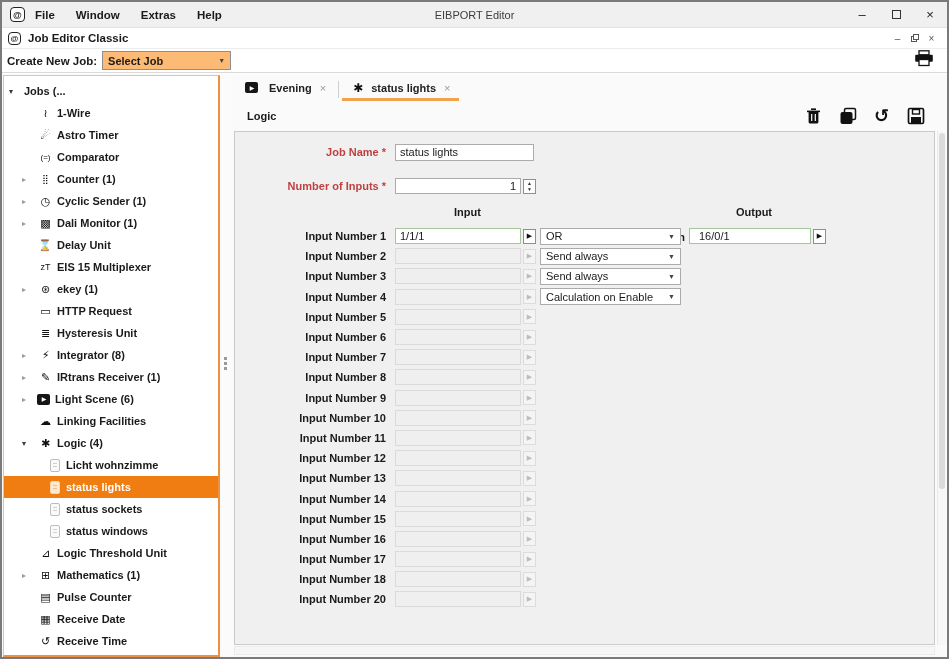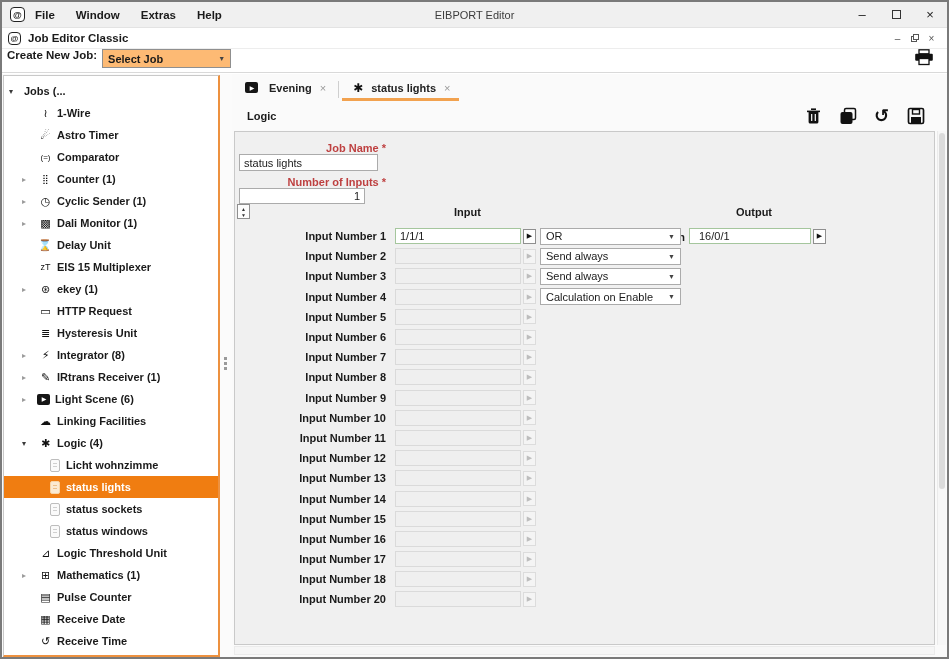--- a/index.html
+++ b/index.html
@@ -18,21 +18,21 @@
   .maxbox{width:9px;height:9px;border:1.2px solid #333;display:inline-block;}
   
   .editorbar{height:21px;background:#fff;border-bottom:1px solid #ededed;display:flex;align-items:center;position:relative;}
   .applogo.small{width:13px;height:13px;font-size:8px;margin:0 7px 0 6px;}
   .eb-title{font-size:11.5px;font-weight:bold;}
   .winctl.small .wbtn{width:17px;font-size:10px;color:#555;}
   .restorebox{position:relative;width:8px;height:8px;display:inline-block;}
   .restorebox i{position:absolute;width:6px;height:6px;border:1px solid #555;background:#fff;}
   .restorebox i.b{left:0;top:2px;} .restorebox i.f{left:2px;top:0;}
   
-  .createbar{height:24px;background:#fff;border-bottom:1px solid #d9d9d9;display:flex;padding-left:5px;}
+  .createbar{height:24px;background:#fff;border-bottom:1px solid #d9d9d9;display:flex;align-items:center;padding-left:5px;}
   .cb-label{font-size:11.5px;font-weight:bold;margin-right:5px;}
   .select{width:129px;height:19px;border:1px solid #8f8f8f;background:#fdba74;display:flex;align-items:center;
           font-size:11px;font-weight:bold;padding:0 5px;}
   .caret{margin-left:auto;font-size:7px;color:#444;}
   .printer{margin-left:auto;margin-right:13px;}
 
   
   .main{position:absolute;top:72px;left:0;right:0;bottom:0;display:flex;background:#fafafa;}
   .sidebar{width:217px;margin:1px 0 0 1px;background:#fff;border:1px solid #c9c9c9;
            border-right:2px solid #ed913f;border-bottom:2px solid #ed913f;overflow:hidden;padding-top:4px;}
@@ -65,21 +65,21 @@
   .tab .gly{margin-right:0;width:14px;font-size:12px;}
   .tab-div{width:1px;height:17px;background:#cfcfcf;margin:0 3px 3px;}
   .panel-head{height:30px;display:flex;align-items:center;padding:0 15px;}
   .ph-title{font-size:11px;font-weight:bold;}
   .toolbar{margin-left:auto;display:flex;align-items:center;gap:15px;margin-right:7px;}
   .tool{width:19px;height:19px;display:inline-flex;align-items:center;justify-content:center;}
   .reload-g{font-size:18px;line-height:1;color:#111;font-weight:bold;}
 
   .formbox{position:absolute;top:57px;left:2px;right:12px;bottom:12px;border:1px solid #c9c9c9;background:#f0f0f0;
            overflow:hidden;padding-top:10px;}
-  .frow{display:flex;align-items:flex-start;height:20px;flex-direction:column;}
+  .frow{display:flex;align-items:center;height:20px;}
   .frow.sp{margin-top:14px;}
   .lblcol{width:156px;text-align:right;padding-right:5px;font-size:11px;font-weight:bold;flex:0 0 auto;}
   .lblcol.req{color:#be4040;}
   .field{height:16px;border:1px solid #ababab;background:#fff;font-size:11px;display:flex;align-items:center;
          padding:0 4px;margin-left:4px;flex:0 0 auto;}
   .field.w-job{width:139px;height:17px;}
   .field.w-in{width:126px;}
   .field.ivory{background:#fdfbea;border-color:#cfcfc0;}
   .field.num{justify-content:flex-end;}
   .field.green{border:1.5px solid #a5c69d;}

